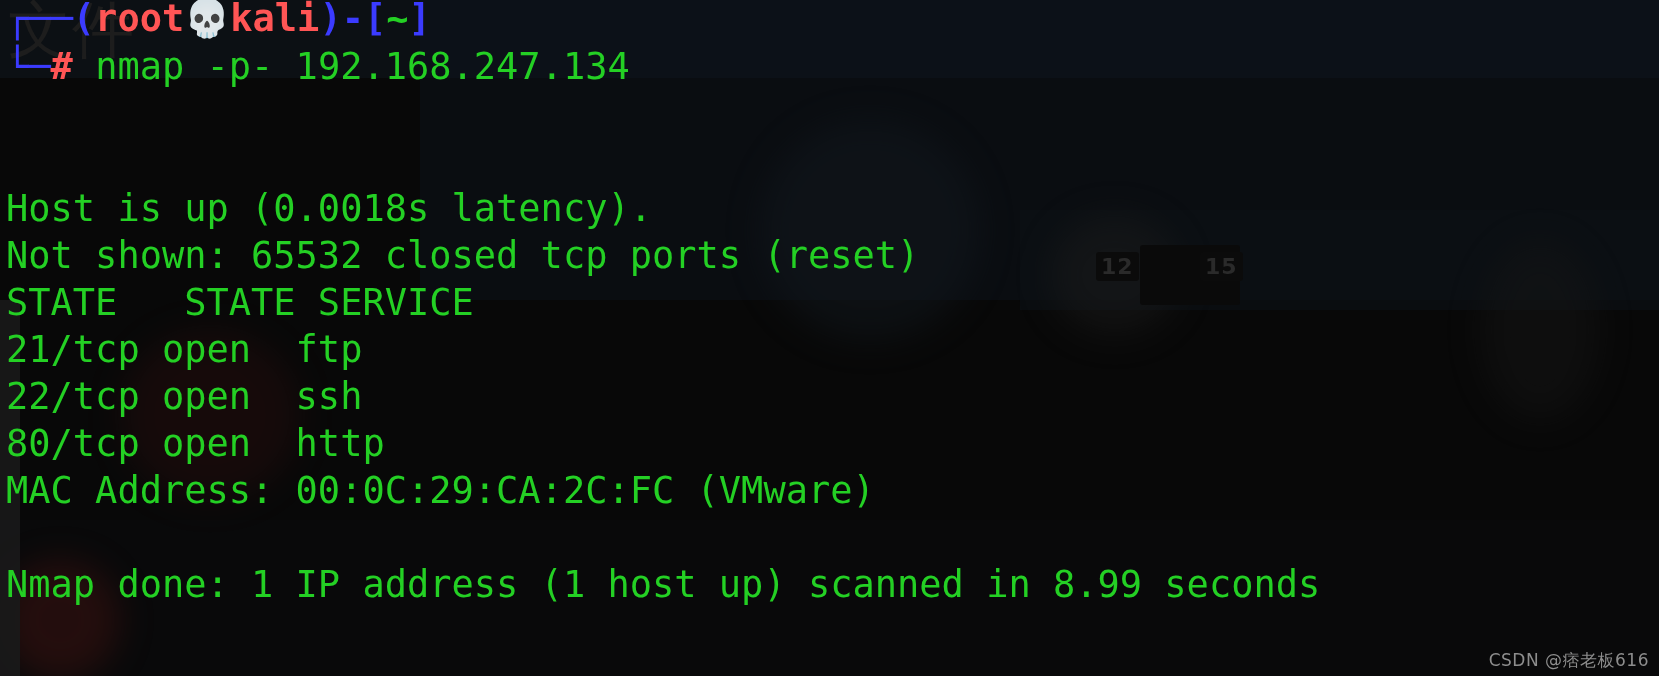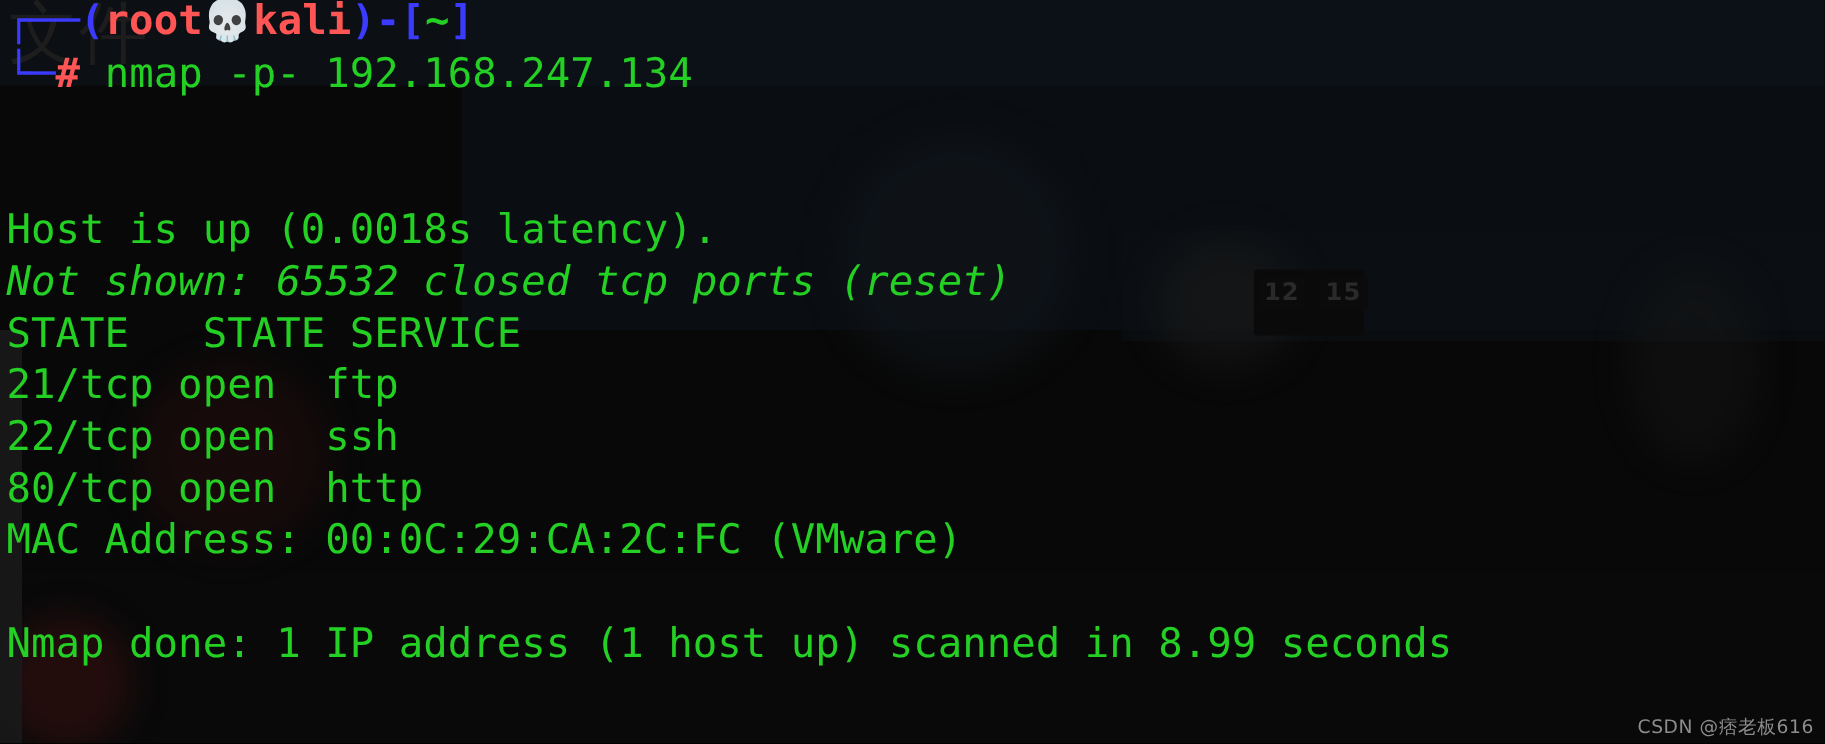--- a/index.html
+++ b/index.html
@@ -106,36 +106,36 @@
     <div class="wp-band" style="left:1020px;top:210px;width:639px;height:100px;background:#0c1016;opacity:.6;"></div>
     <div class="wp-band" style="left:0;top:520px;width:1659px;height:156px;background:#0a0a0c;opacity:.7;"></div>
 
     <div class="wp-blob" style="left:1050px;top:215px;width:130px;height:120px;background:#1b1b1b;opacity:.5;"></div>
     <div class="wp-blob" style="left:0px;top:560px;width:120px;height:120px;background:#3a1210;opacity:.55;"></div>
     <div class="wp-blob" style="left:120px;top:330px;width:180px;height:170px;background:#301010;opacity:.35;"></div>
     <div class="wp-blob" style="left:760px;top:120px;width:220px;height:220px;background:#12181e;opacity:.5;"></div>
     <div class="wp-blob" style="left:1480px;top:240px;width:120px;height:180px;background:#161616;opacity:.45;"></div>
 
     <div class="wp-rect" style="left:1140px;top:245px;width:100px;height:60px;background:#0a0a0a;"></div>
-    <div class="wp-num" style="left:1096px;top:252px;margin-left:48px;">12</div>
+    <div class="wp-num" style="left:1096px;top:252px;">12</div>
     <div class="wp-num" style="left:1200px;top:252px;">15</div>
 
     <div class="wp-glyph" style="left:8px;top:-12px;font-size:62px;letter-spacing:2px;">文件</div>
 
     <div class="wp-band" style="left:0;top:300px;width:20px;height:376px;background:#1a1a1a;opacity:.9;"></div>
   </div>
 
   <div class="screen">
 
     <div class="line prompt-line-1"><span class="blue">┌──</span><span class="blue">(</span><span class="red">root</span><span class="skull">💀</span><span class="red">kali</span><span class="blue">)</span><span class="blue">-</span><span class="blue">[</span><span class="green">~</span><span class="blue">]</span></div>
 
     <div class="line prompt-line-2"><span class="blue">└─</span><span class="red">#</span><span class="out"> <span>nmap -p- 192.168.247.134</span></span></div>
 
     <div class="line out" style="top:186px;">Host is up (0.0018s latency).</div>
-    <div class="line out" style="top:233px;font-style:italic;">Not shown: 65532 closed tcp ports (reset)</div>
+    <div class="line out" style="top:233px;">Not shown: 65532 closed tcp ports (reset)</div>
     <div class="line out" style="top:280px;">STATE   STATE SERVICE</div>
     <div class="line out" style="top:327px;">21/tcp open  ftp</div>
     <div class="line out" style="top:374px;">22/tcp open  ssh</div>
     <div class="line out" style="top:421px;">80/tcp open  http</div>
     <div class="line out" style="top:468px;">MAC Address: 00:0C:29:CA:2C:FC (VMware)</div>
     <div class="line out" style="top:515px;"></div>
     <div class="line out" style="top:562px;">Nmap done: 1 IP address (1 host up) scanned in 8.99 seconds</div>
 
   </div>
 

